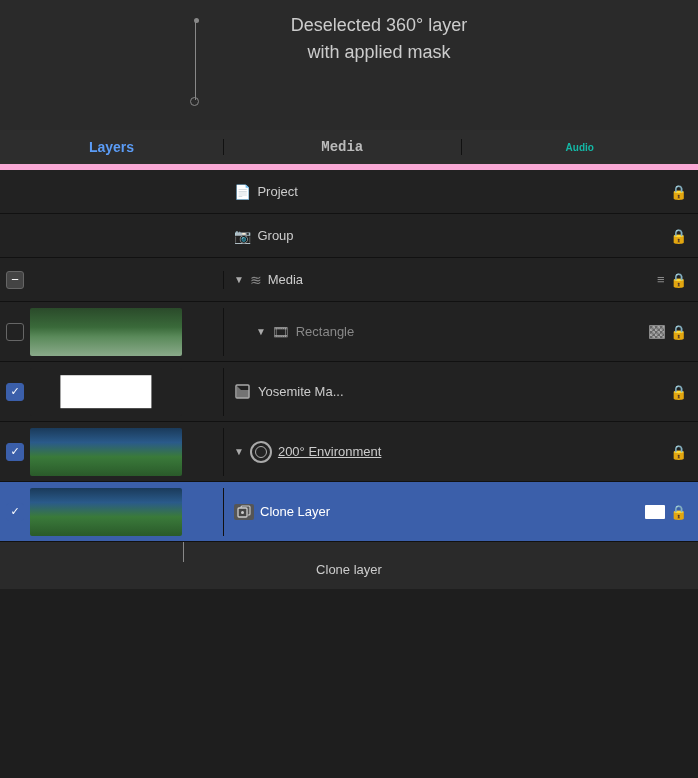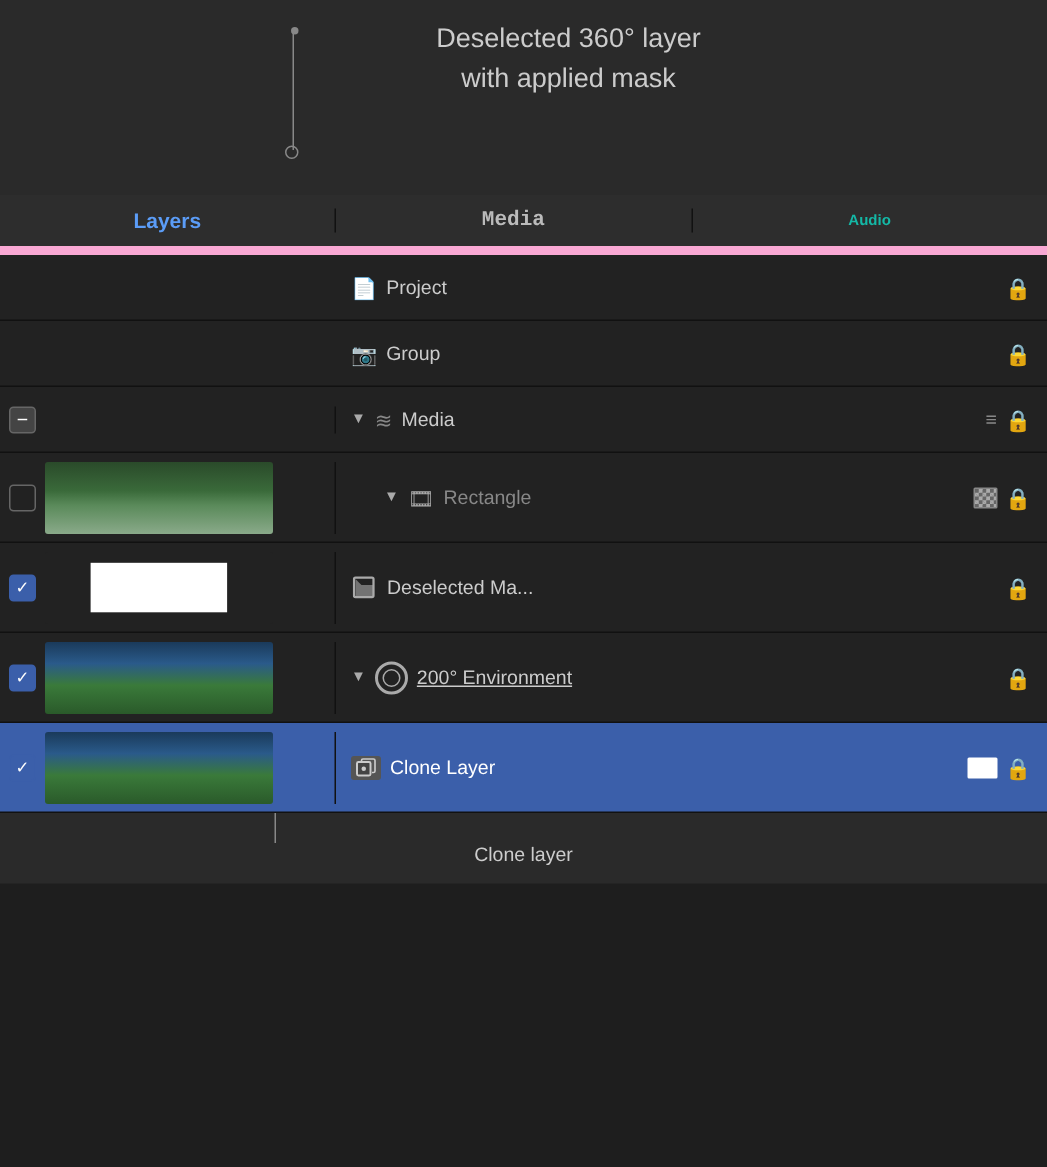--- a/index.html
+++ b/index.html
@@ -437,21 +437,21 @@
       <div class="checkbox checked"></div>
       <div class="thumbnail white-rect"></div>
     </div>
     <div class="layer-right">
       <div class="rect-mask-icon">
         <svg viewBox="0 0 16 16" fill="none">
           <path d="M2 2 Q2 2 6 6 L14 6 L14 14 L2 14 Z" fill="#aaa" opacity="0.6"></path>
           <rect x="1" y="1" width="13" height="13" rx="1" stroke="#aaa" stroke-width="1.5" fill="none"></rect>
         </svg>
       </div>
-      <span class="layer-name">Deselected Ma...</span>
+      <span class="layer-name">Yosemite Ma...</span>
       <span class="lock-icon">🔒</span>
     </div>
   </div>
 
   <div class="layer-row">
     <div class="layer-left">
       <div class="checkbox checked"></div>
       <div class="thumbnail landscape2"></div>
     </div>
     <div class="layer-right">

